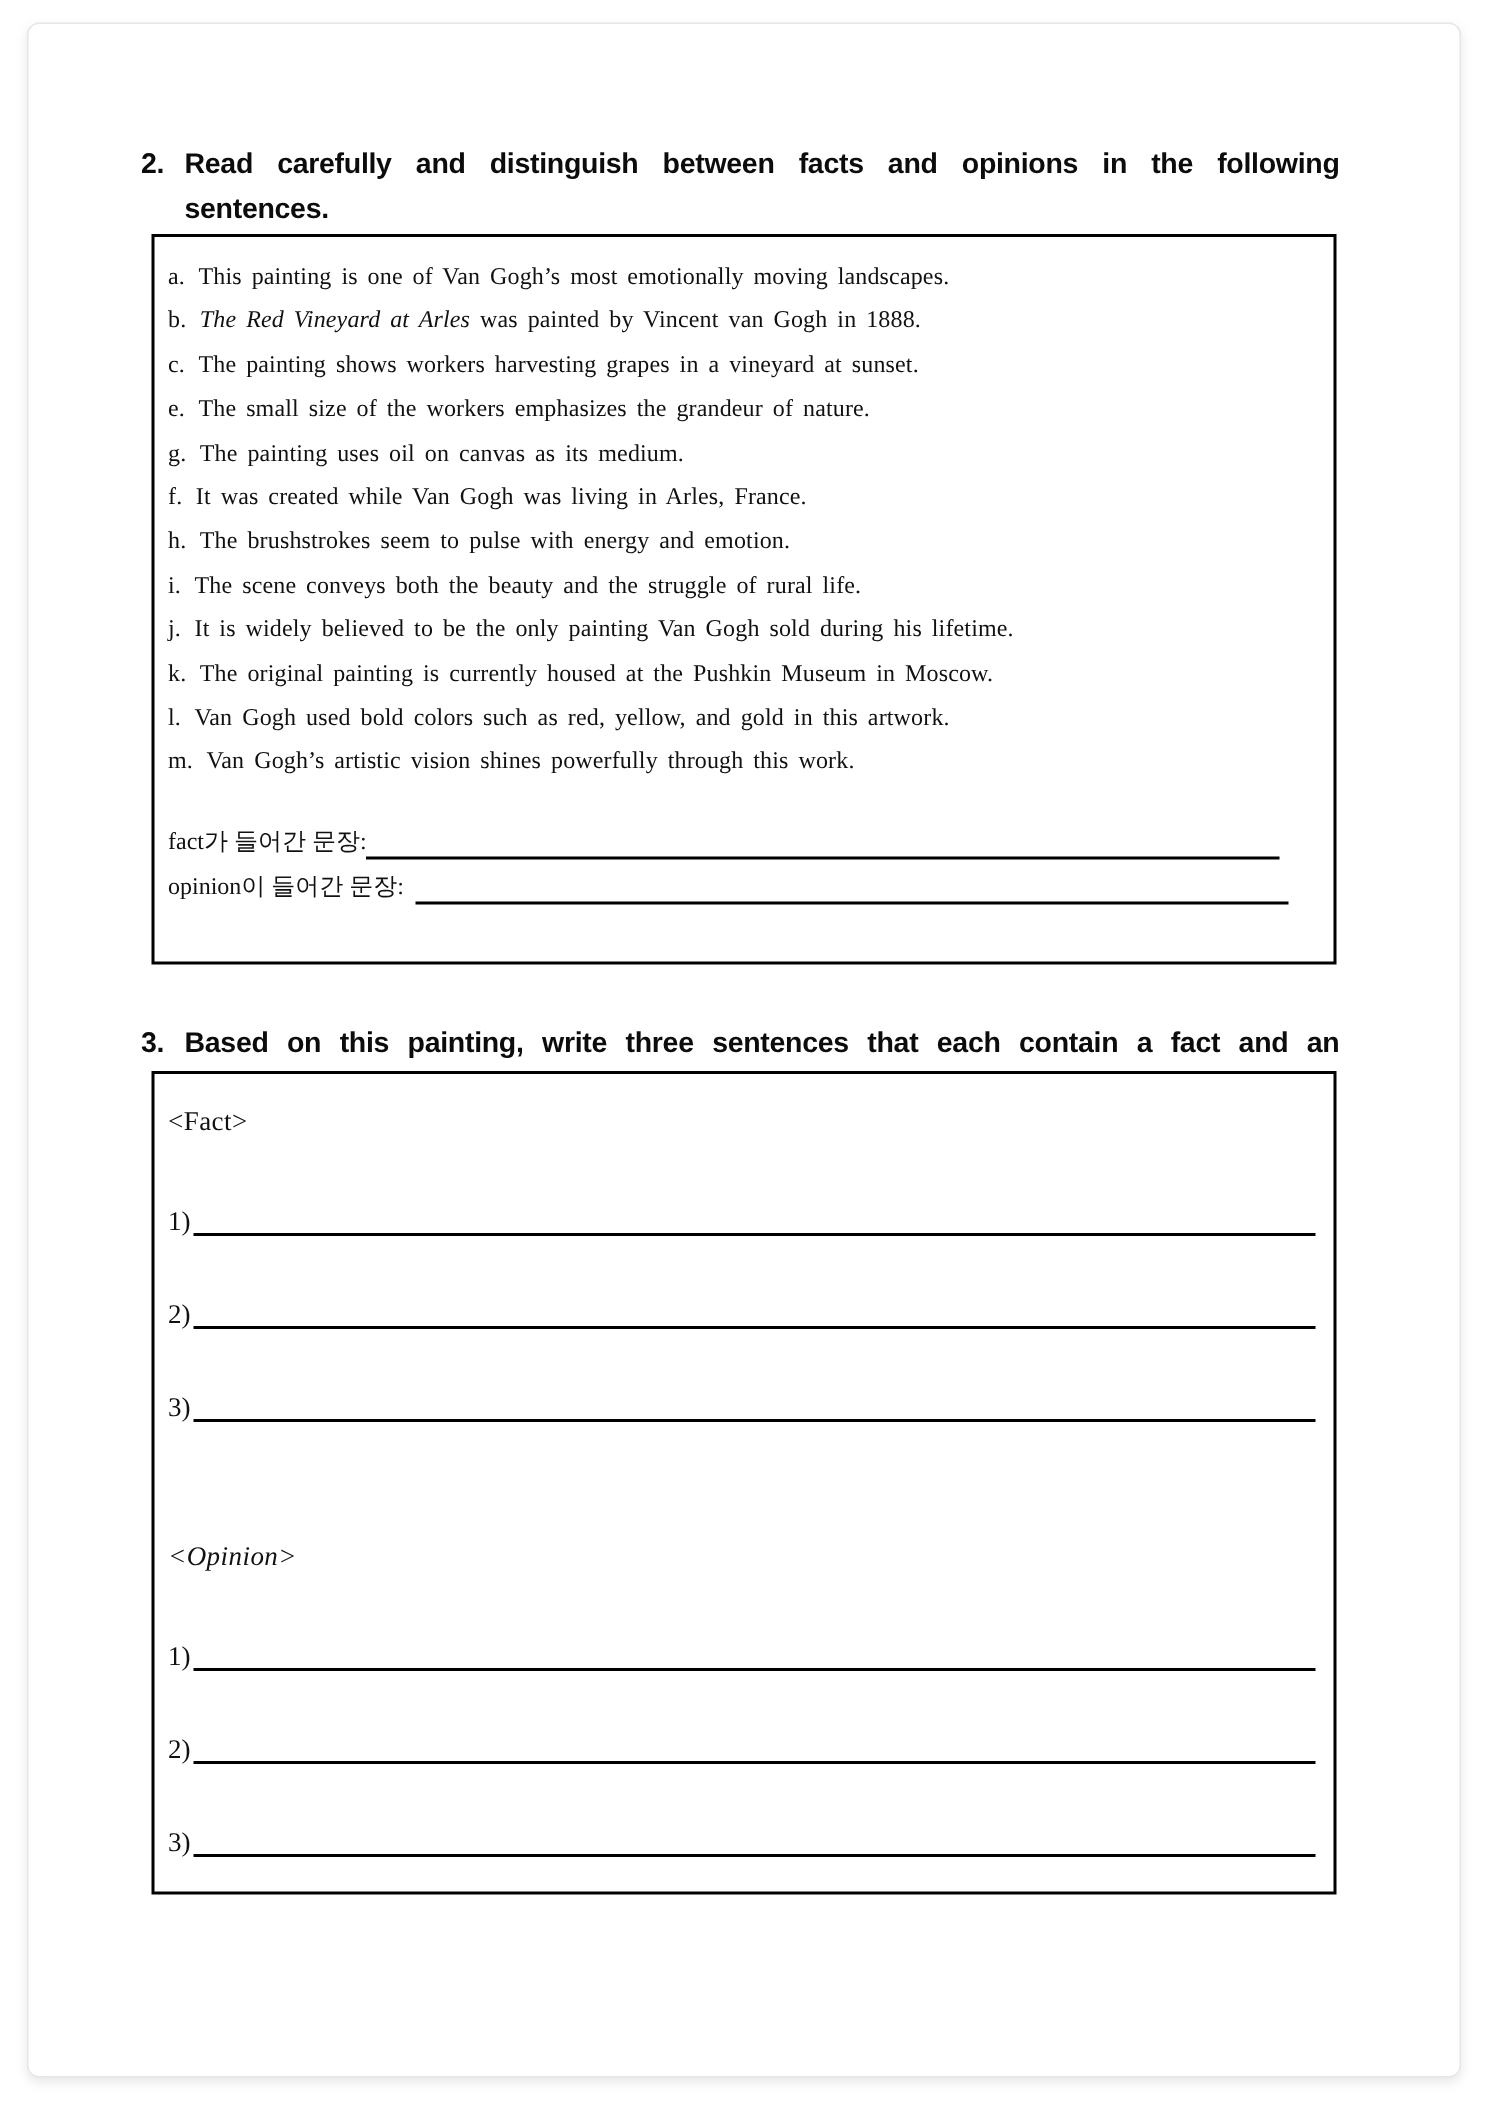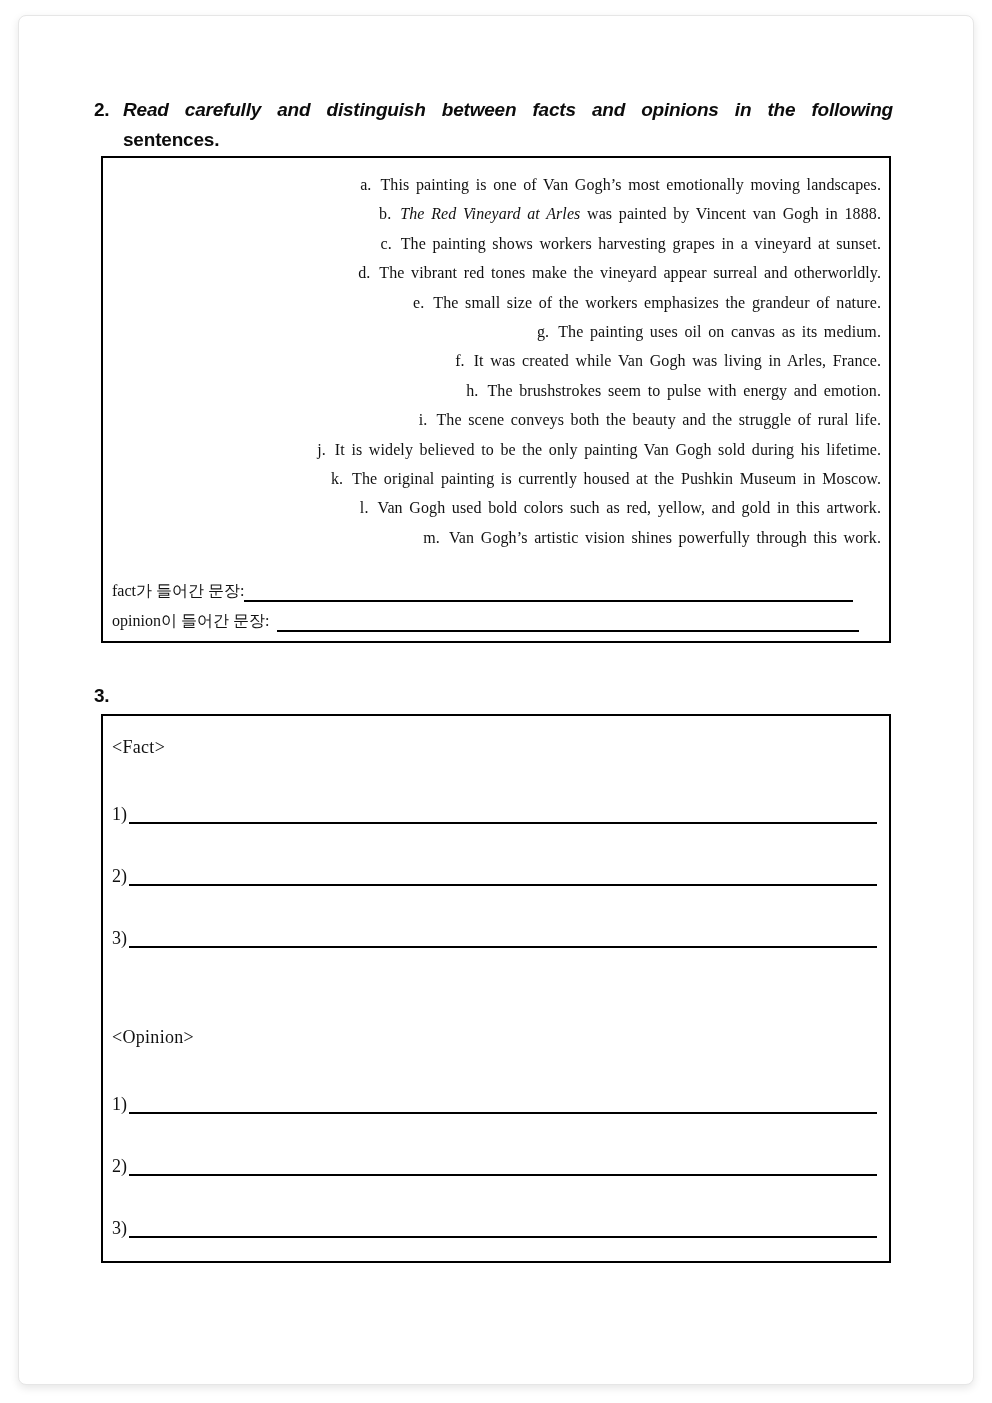--- a/index.html
+++ b/index.html
@@ -31,37 +31,36 @@
     width: 799px;
     font-family: "Liberation Sans", sans-serif;
     font-weight: bold;
     font-size: 19px;
     line-height: 30px;
     letter-spacing: -0.2px;
     color: #0c0c0c;
   }
   .q-heading .q-num { width: 29px; flex-shrink: 0; }
   .q-heading .q-text { flex: 1; min-width: 0; }
-  .q-line-justify { text-align: justify; text-align-last: justify; font-style: italic; }
+  .q-line-justify { text-align: justify; text-align-last: justify; }
   #q2-heading { margin-top: 79px; }
   #q3-heading { margin-top: 38px; }
   
   .rule-box {
     margin-left: 82px;
     width: 790px;
     border: 2px solid #000;
     box-sizing: border-box;
     background: #fff;
   }
   #sentence-box {
     margin-top: 1px;
     height: 487px;
     padding: 12px 8px 0 9px;
     overflow: hidden;
-    text-align: right;
   }
   #writing-box {
     margin-top: 3px;
     height: 549px;
     padding: 20px 12px 0 9px;
     overflow: hidden;
   }
   
   .sent-row {
     font-size: 16px;
@@ -86,21 +85,21 @@
     margin-bottom: 4px;
   }
   .answer-row.fact .blankline { margin-right: 28px; }
   .answer-row.opinion .blankline { margin-left: 8px; margin-right: 22px; }
   
   .sec-header {
     font-size: 18px;
     line-height: 22px;
     letter-spacing: 0.3px;
   }
-  .sec-header.opinion { margin-top: 76px; }
+  .sec-header.opinion { margin-top: 76px; font-style: italic; }
   .blank-row {
     display: flex;
     font-size: 18px;
     line-height: 24px;
   }
   .blank-row .num { margin-right: 2px; }
   .blank-row .blankline { margin-bottom: 2px; }
   .blank-row.first { margin-top: 44px; }
   .blank-row.next  { margin-top: 38px; }
 </style>
@@ -114,21 +113,20 @@
     <div class="q-text">
       <div class="q-line-justify">Read carefully and distinguish between facts and opinions in the following</div>
       <div>sentences.</div>
     </div>
   </div>
 
   <div class="rule-box" id="sentence-box">
     <div class="sent-row"><span class="sent-label">a.</span><span>This painting is one of Van Gogh’s most emotionally moving landscapes.</span></div>
     <div class="sent-row"><span class="sent-label">b.</span><em>The Red Vineyard at Arles</em> <span>was painted by Vincent van Gogh in 1888.</span></div>
     <div class="sent-row"><span class="sent-label">c.</span><span>The painting shows workers harvesting grapes in a vineyard at sunset.</span></div>
-    <div class="sent-row"><span class="sent-label">d.</span><span>The vibrant red tones make the vineyard appear surreal and otherworldly.</span></div>
     <div class="sent-row"><span class="sent-label">e.</span><span>The small size of the workers emphasizes the grandeur of nature.</span></div>
     <div class="sent-row"><span class="sent-label">g.</span><span>The painting uses oil on canvas as its medium.</span></div>
     <div class="sent-row"><span class="sent-label">f.</span><span>It was created while Van Gogh was living in Arles, France.</span></div>
     <div class="sent-row"><span class="sent-label">h.</span><span>The brushstrokes seem to pulse with energy and emotion.</span></div>
     <div class="sent-row"><span class="sent-label">i.</span><span>The scene conveys both the beauty and the struggle of rural life.</span></div>
     <div class="sent-row"><span class="sent-label">j.</span><span>It is widely believed to be the only painting Van Gogh sold during his lifetime.</span></div>
     <div class="sent-row"><span class="sent-label">k.</span><span>The original painting is currently housed at the Pushkin Museum in Moscow.</span></div>
     <div class="sent-row"><span class="sent-label">l.</span><span>Van Gogh used bold colors such as red, yellow, and gold in this artwork.</span></div>
     <div class="sent-row"><span class="sent-label">m.</span><span>Van Gogh’s artistic vision shines powerfully through this work.</span></div>
 
@@ -140,20 +138,21 @@
       <div class="answer-row opinion">
         <span>opinion이 들어간 문장:</span>
         <div class="blankline"></div>
       </div>
     </div>
   </div>
 
   <div class="q-heading" id="q3-heading">
     <span class="q-num">3.</span>
     <div class="q-text">
+      <div class="q-line-justify">Based on this painting, write three sentences that each contain a fact and an</div>
     </div>
   </div>
 
   <div class="rule-box" id="writing-box">
     <div class="sec-header">&lt;Fact&gt;</div>
 
     <div class="blank-row first">
       <span class="num">1)</span>
       <div class="blankline"></div>
     </div>

